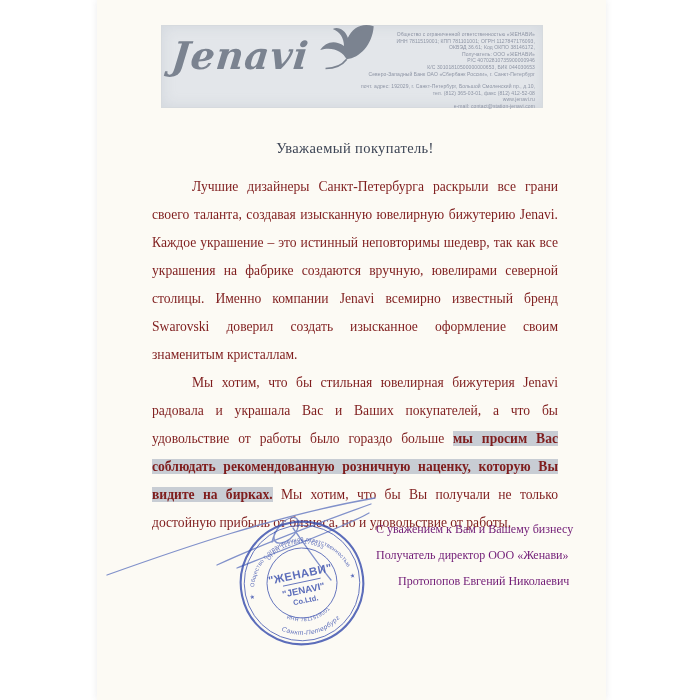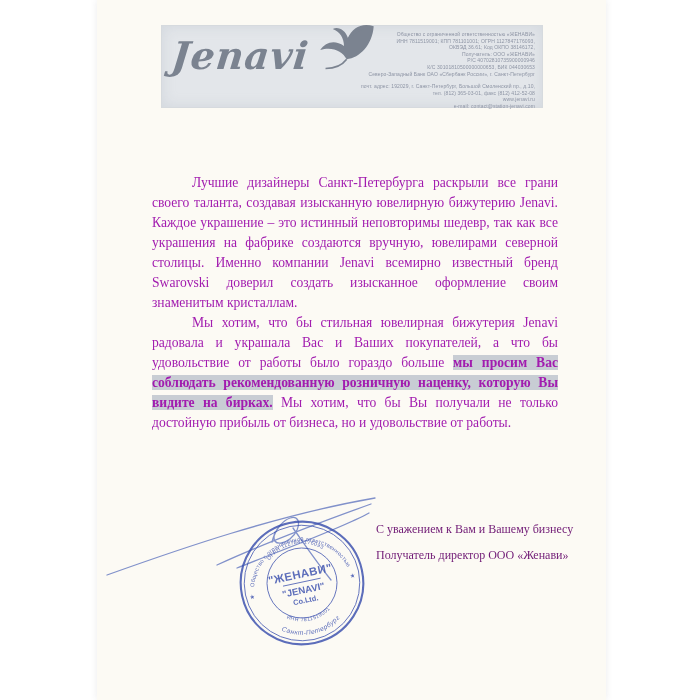--- a/index.html
+++ b/index.html
@@ -28,21 +28,21 @@
     font-size:5px; line-height:6.6px; color:#8d94a4; letter-spacing:0.1px;
   }
   .company-lines { top:5px; }
   .contact-lines { top:57px; }
   .title {
     position:absolute; left:55px; top:140px; width:406px; text-align:center;
     font-size:14.5px; color:#3c4454; letter-spacing:0.4px;
   }
   .body-text {
     position:absolute; left:55px; top:173px; width:406px;
-    font-size:13.6px; line-height:20px; color:#a21caf;
+    font-size:13.6px; line-height:28px; color:#7f1d1d;
     text-align:justify;
   }
   .body-text p { margin:0; text-indent:40px; }
   .hl { background:#c8cdd4; font-weight:bold; }
   .closing {
     position:absolute; left:279px; top:516px; width:215px;
     font-size:12px; line-height:26px; color:#701a75;
   }
   .closing .cl3 { margin-left:22px; }
   .signature { position:absolute; left:0px; top:480px; pointer-events:none; }
@@ -75,29 +75,31 @@
       <div>Северо-Западный Банк ОАО «Сбербанк России», г. Санкт-Петербург</div>
     </div>
     <div class="contact-lines">
       <div>почт. адрес: 192029, г. Санкт-Петербург, Большой Смоленский пр., д.10,</div>
       <div>тел. (812) 365-03-01, факс (812) 412-52-08</div>
       <div>www.jenavi.ru</div>
       <div>e-mail: contact@station-jenavi.com</div>
     </div>
   </div>
 
+  <div class="title">Уважаемый покупатель!</div>
 
   <div class="body-text">
     <p>Лучшие дизайнеры Санкт-Петербурга раскрыли все грани своего таланта, создавая изысканную ювелирную бижутерию Jenavi. Каждое украшение – это истинный неповторимы шедевр, так как все украшения на фабрике создаются вручную, ювелирами северной столицы. Именно компании Jenavi всемирно известный бренд Swarovski доверил создать изысканное оформление своим знаменитым кристаллам.</p>
     <p><span>Мы хотим, что бы стильная ювелирная бижутерия Jenavi радовала и украшала Вас и Ваших покупателей, а что бы удовольствие от работы было гораздо больше </span><span class="hl">мы просим Вас соблюдать рекомендованную розничную наценку, которую Вы видите на бирках.</span><span> Мы хотим, что бы Вы получали не только достойную прибыль от бизнеса, но и удовольствие от работы.</span></p>
   </div>
 
   <div class="closing">
     <div class="cl1">С уважением к Вам и Вашему бизнесу</div>
     <div class="cl2">Получатель директор ООО «Женави»</div>
+    <div class="cl3">Протопопов Евгений Николаевич</div>
   </div>
 
   <svg class="signature" width="300" height="180" viewBox="0 0 300 180">
     <g fill="none" stroke="#7486c6" stroke-width="1.3" stroke-linecap="round" opacity="0.9">
       <path d="M 10 95 C 80 70, 180 35, 278 18"></path>
       <path d="M 120 85 C 170 62, 235 38, 274 24"></path>
       <path d="M 175 62 C 182 34, 208 30, 200 50 C 194 64, 172 70, 178 52"></path>
       <path d="M 140 88 C 185 70, 245 48, 272 33"></path>
       <path d="M 196 48 C 206 62, 218 80, 234 100"></path>
     </g>

